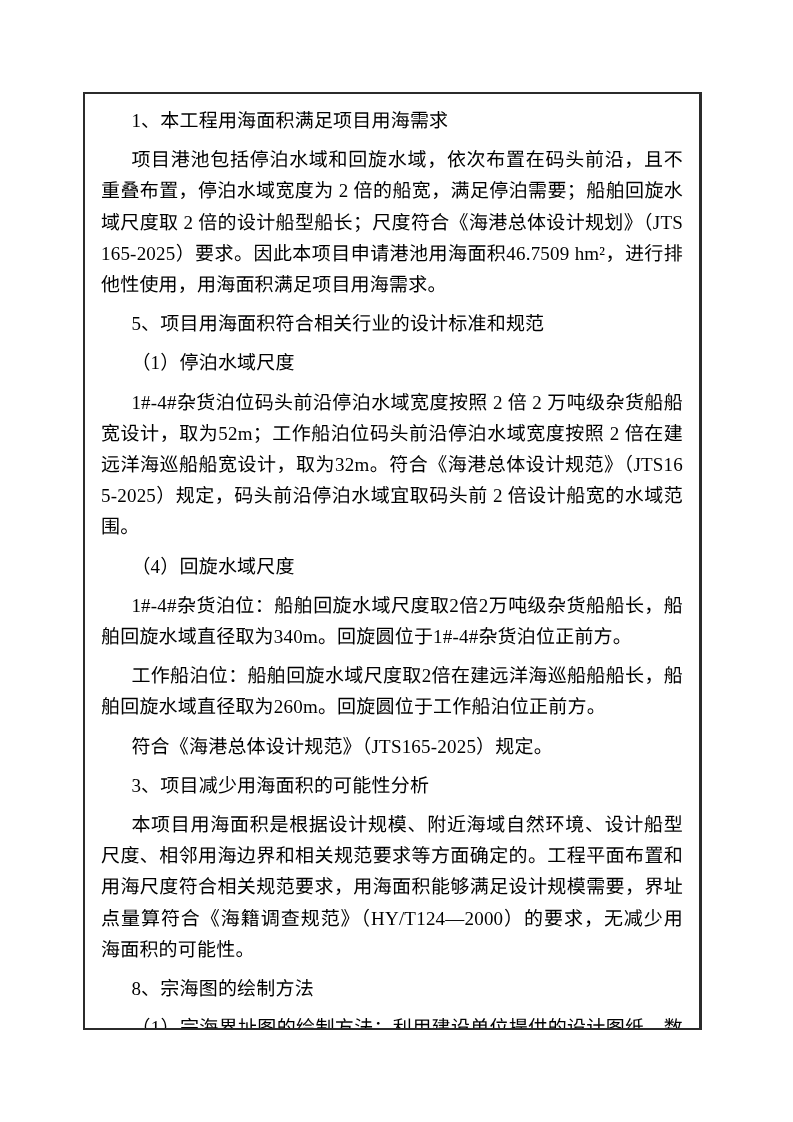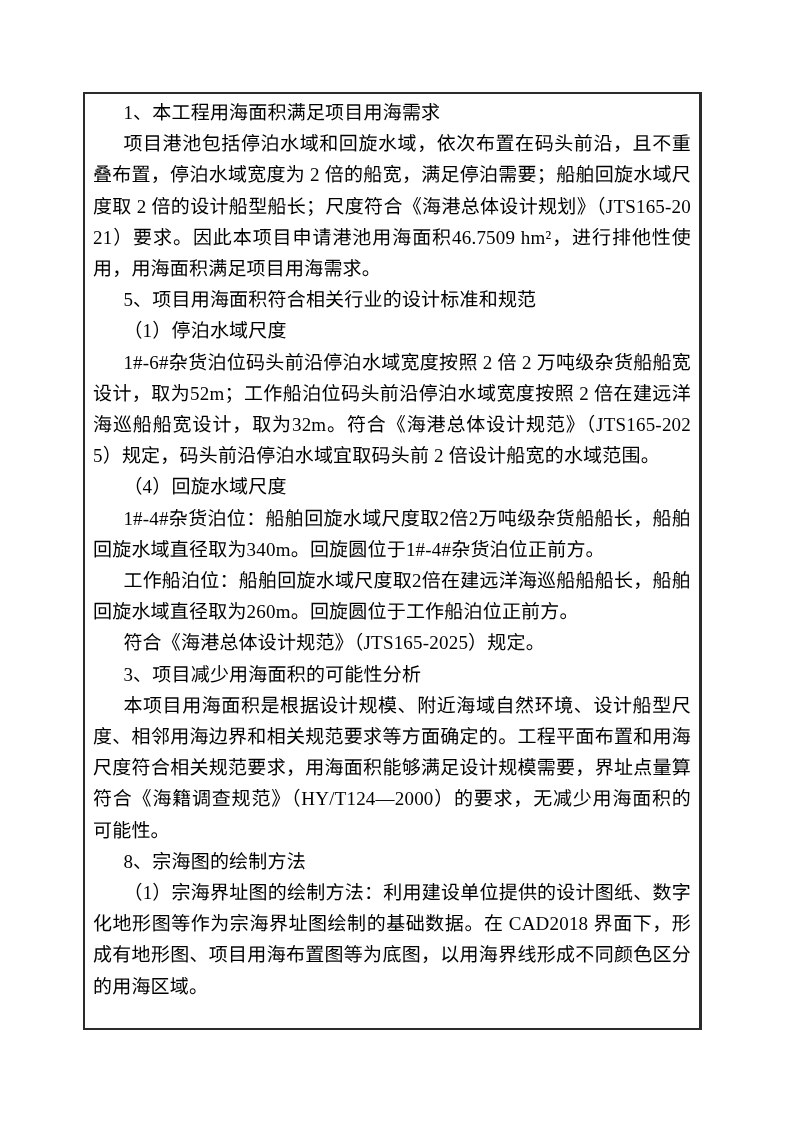--- a/index.html
+++ b/index.html
@@ -22,21 +22,21 @@
     width: 619px;
     height: 938px;
     box-sizing: border-box;
     border: 2px solid #2b2b2b;
     border-right-width: 3px;
     padding: 3px 8px 0 8px;
     background: #ffffff;
     overflow: hidden;
   }
   .para {
-    margin: 0;
+    margin: 8px;
     font-size: 19px;
     line-height: 31.2px;
     text-align: justify;
     text-justify: inter-ideograph;
     text-indent: 1.6em;
     word-break: break-all;
     letter-spacing: 0.2px;
   }
   .section-heading {
     margin: 0;
@@ -46,24 +46,24 @@
     text-indent: 0;
     text-align: left;
     letter-spacing: 0.2px;
   }
 </style>
 </head>
 <body>
 
 <div class="doc-frame">
   <p class="para">1、本工程用海面积满足项目用海需求</p>
-  <p class="para">项目港池包括停泊水域和回旋水域，依次布置在码头前沿，且不重叠布置，停泊水域宽度为 2 倍的船宽，满足停泊需要；船舶回旋水域尺度取 2 倍的设计船型船长；尺度符合《海港总体设计规划》（JTS165-2021）要求。因此本项目申请港池用海面积46.7509 hm²，进行排他性使用，用海面积满足项目用海需求。</p>
+  <p class="para">项目港池包括停泊水域和回旋水域，依次布置在码头前沿，且不重叠布置，停泊水域宽度为 2 倍的船宽，满足停泊需要；船舶回旋水域尺度取 2 倍的设计船型船长；尺度符合《海港总体设计规划》（JTS165-2025）要求。因此本项目申请港池用海面积46.7509 hm²，进行排他性使用，用海面积满足项目用海需求。</p>
   <p class="para">5、项目用海面积符合相关行业的设计标准和规范</p>
   <p class="para">（1）停泊水域尺度</p>
-  <p class="para">1#-6#杂货泊位码头前沿停泊水域宽度按照 2 倍 2 万吨级杂货船船宽设计，取为52m；工作船泊位码头前沿停泊水域宽度按照 2 倍在建远洋海巡船船宽设计，取为32m。符合《海港总体设计规范》（JTS165-2025）规定，码头前沿停泊水域宜取码头前 2 倍设计船宽的水域范围。</p>
+  <p class="para">1#-4#杂货泊位码头前沿停泊水域宽度按照 2 倍 2 万吨级杂货船船宽设计，取为52m；工作船泊位码头前沿停泊水域宽度按照 2 倍在建远洋海巡船船宽设计，取为32m。符合《海港总体设计规范》（JTS165-2025）规定，码头前沿停泊水域宜取码头前 2 倍设计船宽的水域范围。</p>
   <p class="para">（4）回旋水域尺度</p>
   <p class="para">1#-4#杂货泊位：船舶回旋水域尺度取2倍2万吨级杂货船船长，船舶回旋水域直径取为340m。回旋圆位于1#-4#杂货泊位正前方。</p>
   <p class="para">工作船泊位：船舶回旋水域尺度取2倍在建远洋海巡船船船长，船舶回旋水域直径取为260m。回旋圆位于工作船泊位正前方。</p>
   <p class="para">符合《海港总体设计规范》（JTS165-2025）规定。</p>
   <p class="para">3、项目减少用海面积的可能性分析</p>
   <p class="para">本项目用海面积是根据设计规模、附近海域自然环境、设计船型尺度、相邻用海边界和相关规范要求等方面确定的。工程平面布置和用海尺度符合相关规范要求，用海面积能够满足设计规模需要，界址点量算符合《海籍调查规范》（HY/T124—2000）的要求，无减少用海面积的可能性。</p>
   <p class="para">8、宗海图的绘制方法</p>
   <p class="para">（1）宗海界址图的绘制方法：利用建设单位提供的设计图纸、数字化地形图等作为宗海界址图绘制的基础数据。在 CAD2018 界面下，形成有地形图、项目用海布置图等为底图，以用海界线形成不同颜色区分的用海区域。</p>
 
 </div>

